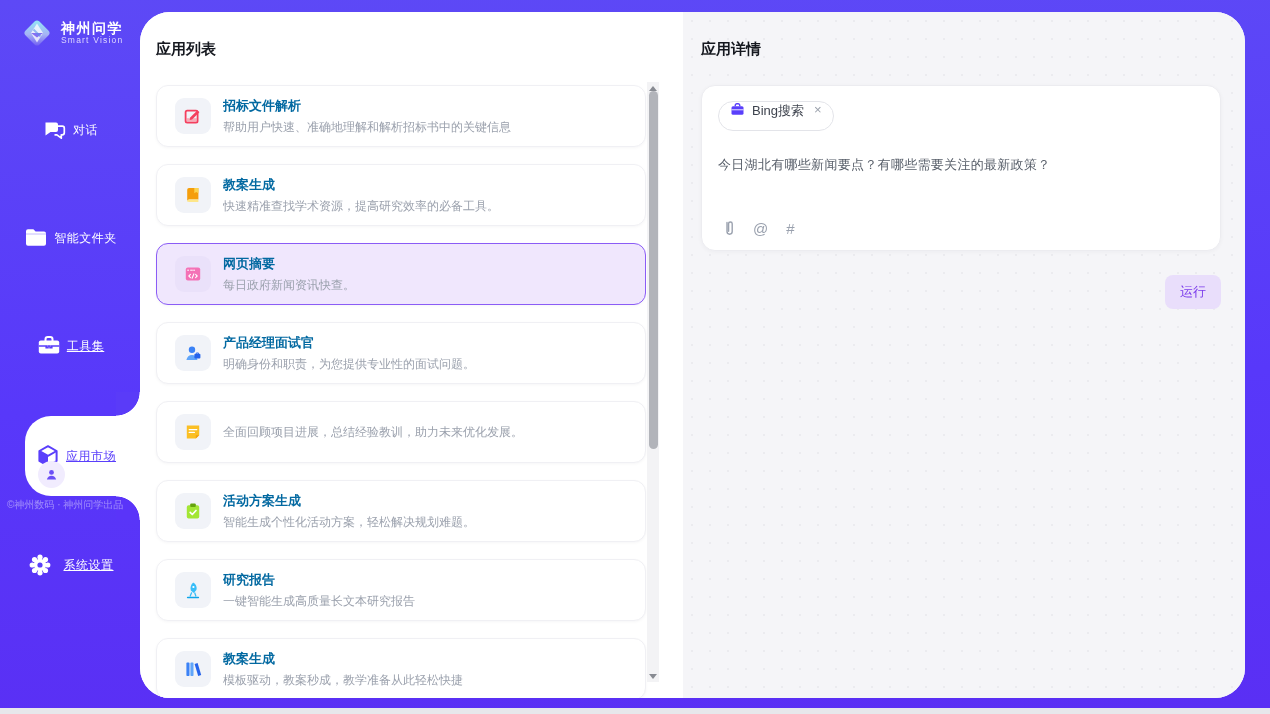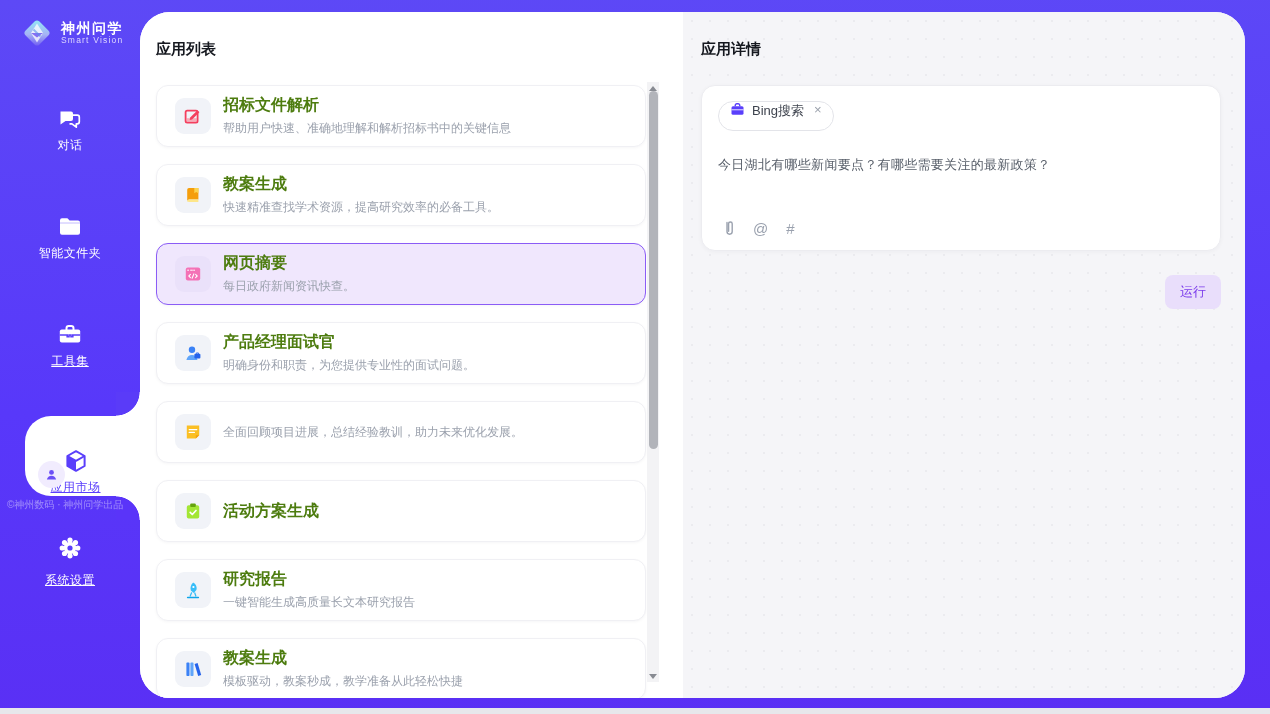--- a/index.html
+++ b/index.html
@@ -16,21 +16,21 @@
   }
   
   .sidebar { position:absolute; left:0; top:0; width:140px; height:520px; z-index:3; }
   .logo { display:flex; align-items:center; gap:7px; padding:16px 0 0 20px; }
   .logo-text { display:flex; flex-direction:column; line-height:1.15; }
   .logo-title { color:#fff; font-weight:bold; font-size:14px; letter-spacing:1.5px; }
   .logo-sub { color:#DDD6FF; font-size:8.5px; letter-spacing:1.2px; }
   .nav { margin-top:56px; }
   .nav-item {
     width:140px; height:48px; margin-bottom:60px;
-    display:flex; flex-direction:column; align-items:center; justify-content:flex-end;
+    display:flex; flex-direction:row; align-items:center; justify-content:center;
     gap:5px; cursor:pointer;
   }
   .nav-icon { width:26px; height:26px; display:flex; align-items:center; justify-content:center; }
   .nav-icon svg { width:26px; height:26px; }
   .nav-label { color:#fff; font-size:12px; letter-spacing:.5px; }
   .nav-label.u { text-decoration:underline; }
   .nav-item.active {
     margin-top:-14px; margin-left:25px; width:115px; height:80px;
     background:#fff; border-radius:26px 0 0 26px; position:relative;
     padding-right:14px;
@@ -65,21 +65,21 @@
     box-shadow:0 1px 3px rgba(25,25,60,.04); cursor:pointer;
   }
   .app-card.selected { background:#F0E7FD; border:1px solid #8B5CF6; }
   .icon-box {
     width:36px; height:36px; border-radius:9px; background:#F1F3F8; flex:none;
     display:flex; align-items:center; justify-content:center; margin-right:12px;
   }
   .app-card.selected .icon-box { background:#EAE1FA; }
   .icon-box svg { width:20px; height:20px; }
   .card-text { display:flex; flex-direction:column; gap:4px; overflow:hidden; }
-  .card-title { font-size:16px; font-weight:bold; color:#4d7c0f; }
+  .card-title { font-size:13px; font-weight:bold; color:#0369a1; }
   .card-desc { font-size:12px; color:#9BA1AD; white-space:nowrap; }
   
   .scrollbar { position:absolute; right:24px; top:70px; width:12px; height:600px; background:#F3F3F5; }
   .sb-btn { position:absolute; left:0; width:12px; height:12px; display:flex; align-items:center; justify-content:center; cursor:pointer; }
   .sb-up { top:0; } .sb-down { bottom:0; }
   .sb-up::after { content:''; border-left:4px solid transparent; border-right:4px solid transparent; border-bottom:5px solid #888B92; }
   .sb-down::after { content:''; border-left:4px solid transparent; border-right:4px solid transparent; border-top:5px solid #888B92; }
   .sb-thumb { position:absolute; left:1.5px; top:9px; width:9px; height:358px; background:#B2B4BA; border-radius:5px; cursor:grab; }
   
   .right-pane {
@@ -279,20 +279,21 @@
         <div class="app-card">
           <span class="icon-box">
             <svg viewBox="0 0 20 20">
               <rect x="3.8" y="4.2" width="12.4" height="13.4" rx="1.8" fill="#A3E635"></rect>
               <rect x="7.2" y="2.6" width="5.6" height="3.4" rx="1" fill="#65A30D"></rect>
               <path d="M7.2 11.4l2.1 2.1 3.7-4" stroke="#fff" stroke-width="1.7" fill="none" stroke-linecap="round" stroke-linejoin="round"></path>
             </svg>
           </span>
           <span class="card-text">
             <span class="card-title">活动方案生成</span>
+            <span class="card-desc">智能生成个性化活动方案，轻松解决规划难题。</span>
           </span>
         </div>
         <div class="app-card">
           <span class="icon-box">
             <svg viewBox="0 0 20 20">
               <path d="M10.2 2.6c2.6 1.5 4.1 4.4 3.2 7.5l-2.6 2.9-3-2.6c-.9-3 .3-6.2 2.4-7.8z" fill="#38BDF8"></path>
               <circle cx="10.4" cy="7" r="1.1" fill="#fff"></circle>
               <path d="M8.6 12.8L7.2 16M11.8 13l1 3" stroke="#38BDF8" stroke-width="1.3" stroke-linecap="round"></path>
               <path d="M4.6 17.4h10.8" stroke="#0EA5E9" stroke-width="1.5" stroke-linecap="round"></path>
             </svg>

